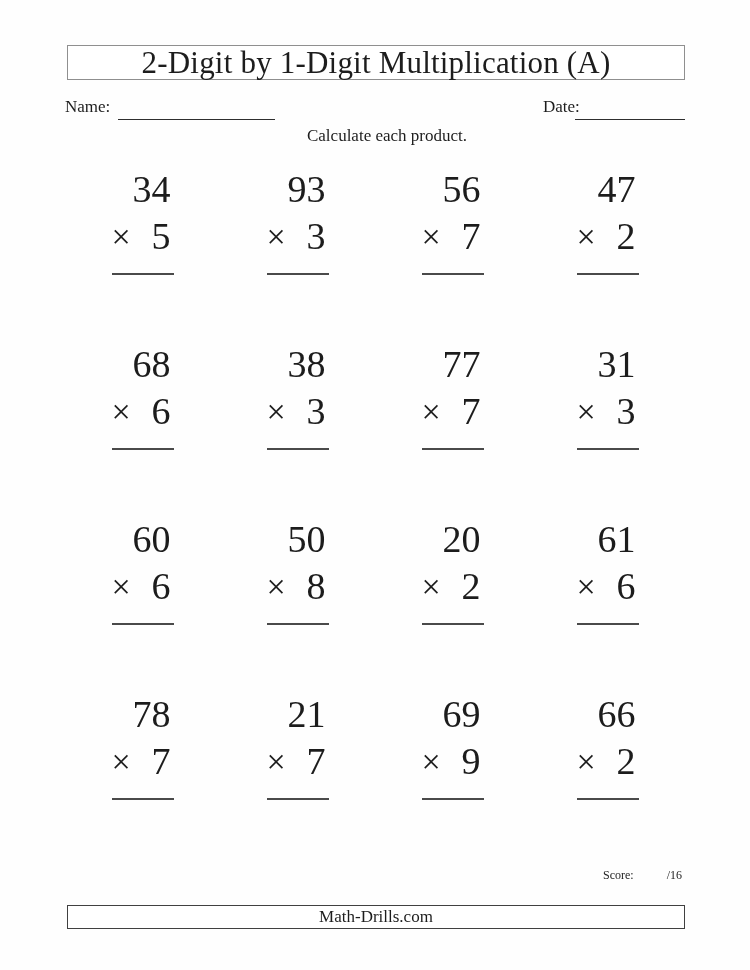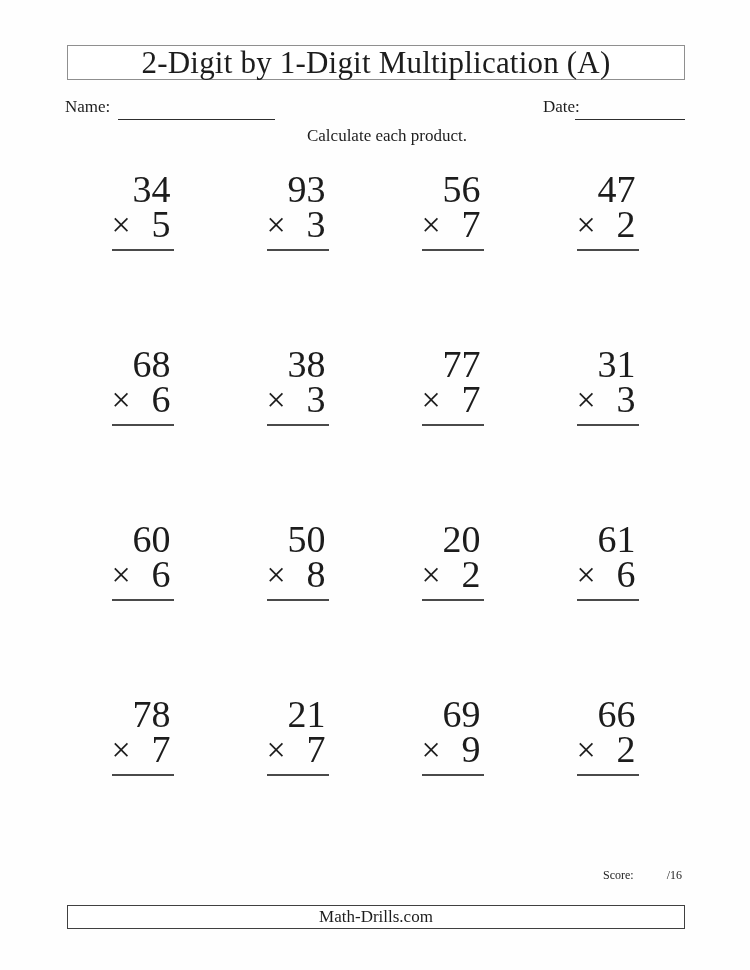--- a/index.html
+++ b/index.html
@@ -19,21 +19,21 @@
   .name-label { position:absolute; left:0; top:0; }
   .name-line  { position:absolute; left:53px; top:22px; width:157px; height:0; border-top:1.5px solid #2e2e2e; }
   .date-label { position:absolute; left:458px; top:0;margin-left:20px; }
   .date-line  { position:absolute; left:510px; top:22px; width:110px; height:0; border-top:1.5px solid #2e2e2e; }
   .instruction { position:absolute; top:126px; left:0; width:100%; text-align:center; font-size:17px;padding-left:12px; }
   .grid {
     position:absolute; top:172px; left:65px; width:620px;
     display:grid; grid-template-columns:repeat(4,1fr); grid-auto-rows:175px;
     justify-items:center; align-items:start;
   }
-  .problem { display:inline-flex; flex-direction:column; align-items:flex-end; font-size:38px; line-height:35px; color:#1c1c1c; }
+  .problem { display:inline-flex; flex-direction:column; align-items:flex-end; font-size:38px; line-height:35px; color:#1c1c1c;gap:12px; }
   .p-top { text-align:right; padding-right:3px; }
   .p-bot { display:flex; justify-content:space-between; align-items:flex-end; min-width:62px; padding-right:3px; width:100%; box-sizing:border-box; }
   .times { font-size:34px; }
   .answer-line { width:100%; height:0; border-top:2px solid #4a4a4a; margin-top:7px; }
   .score { position:absolute; top:868px; right:68px; font-size:12px; }
   .score .score-label { margin-right:30px; }
   .footer-box {
     position:absolute; top:905px; left:67px; width:616px; height:22px;
     border:1px solid #404040; background:#fff;
     display:flex; align-items:center; justify-content:center; font-size:17px;

